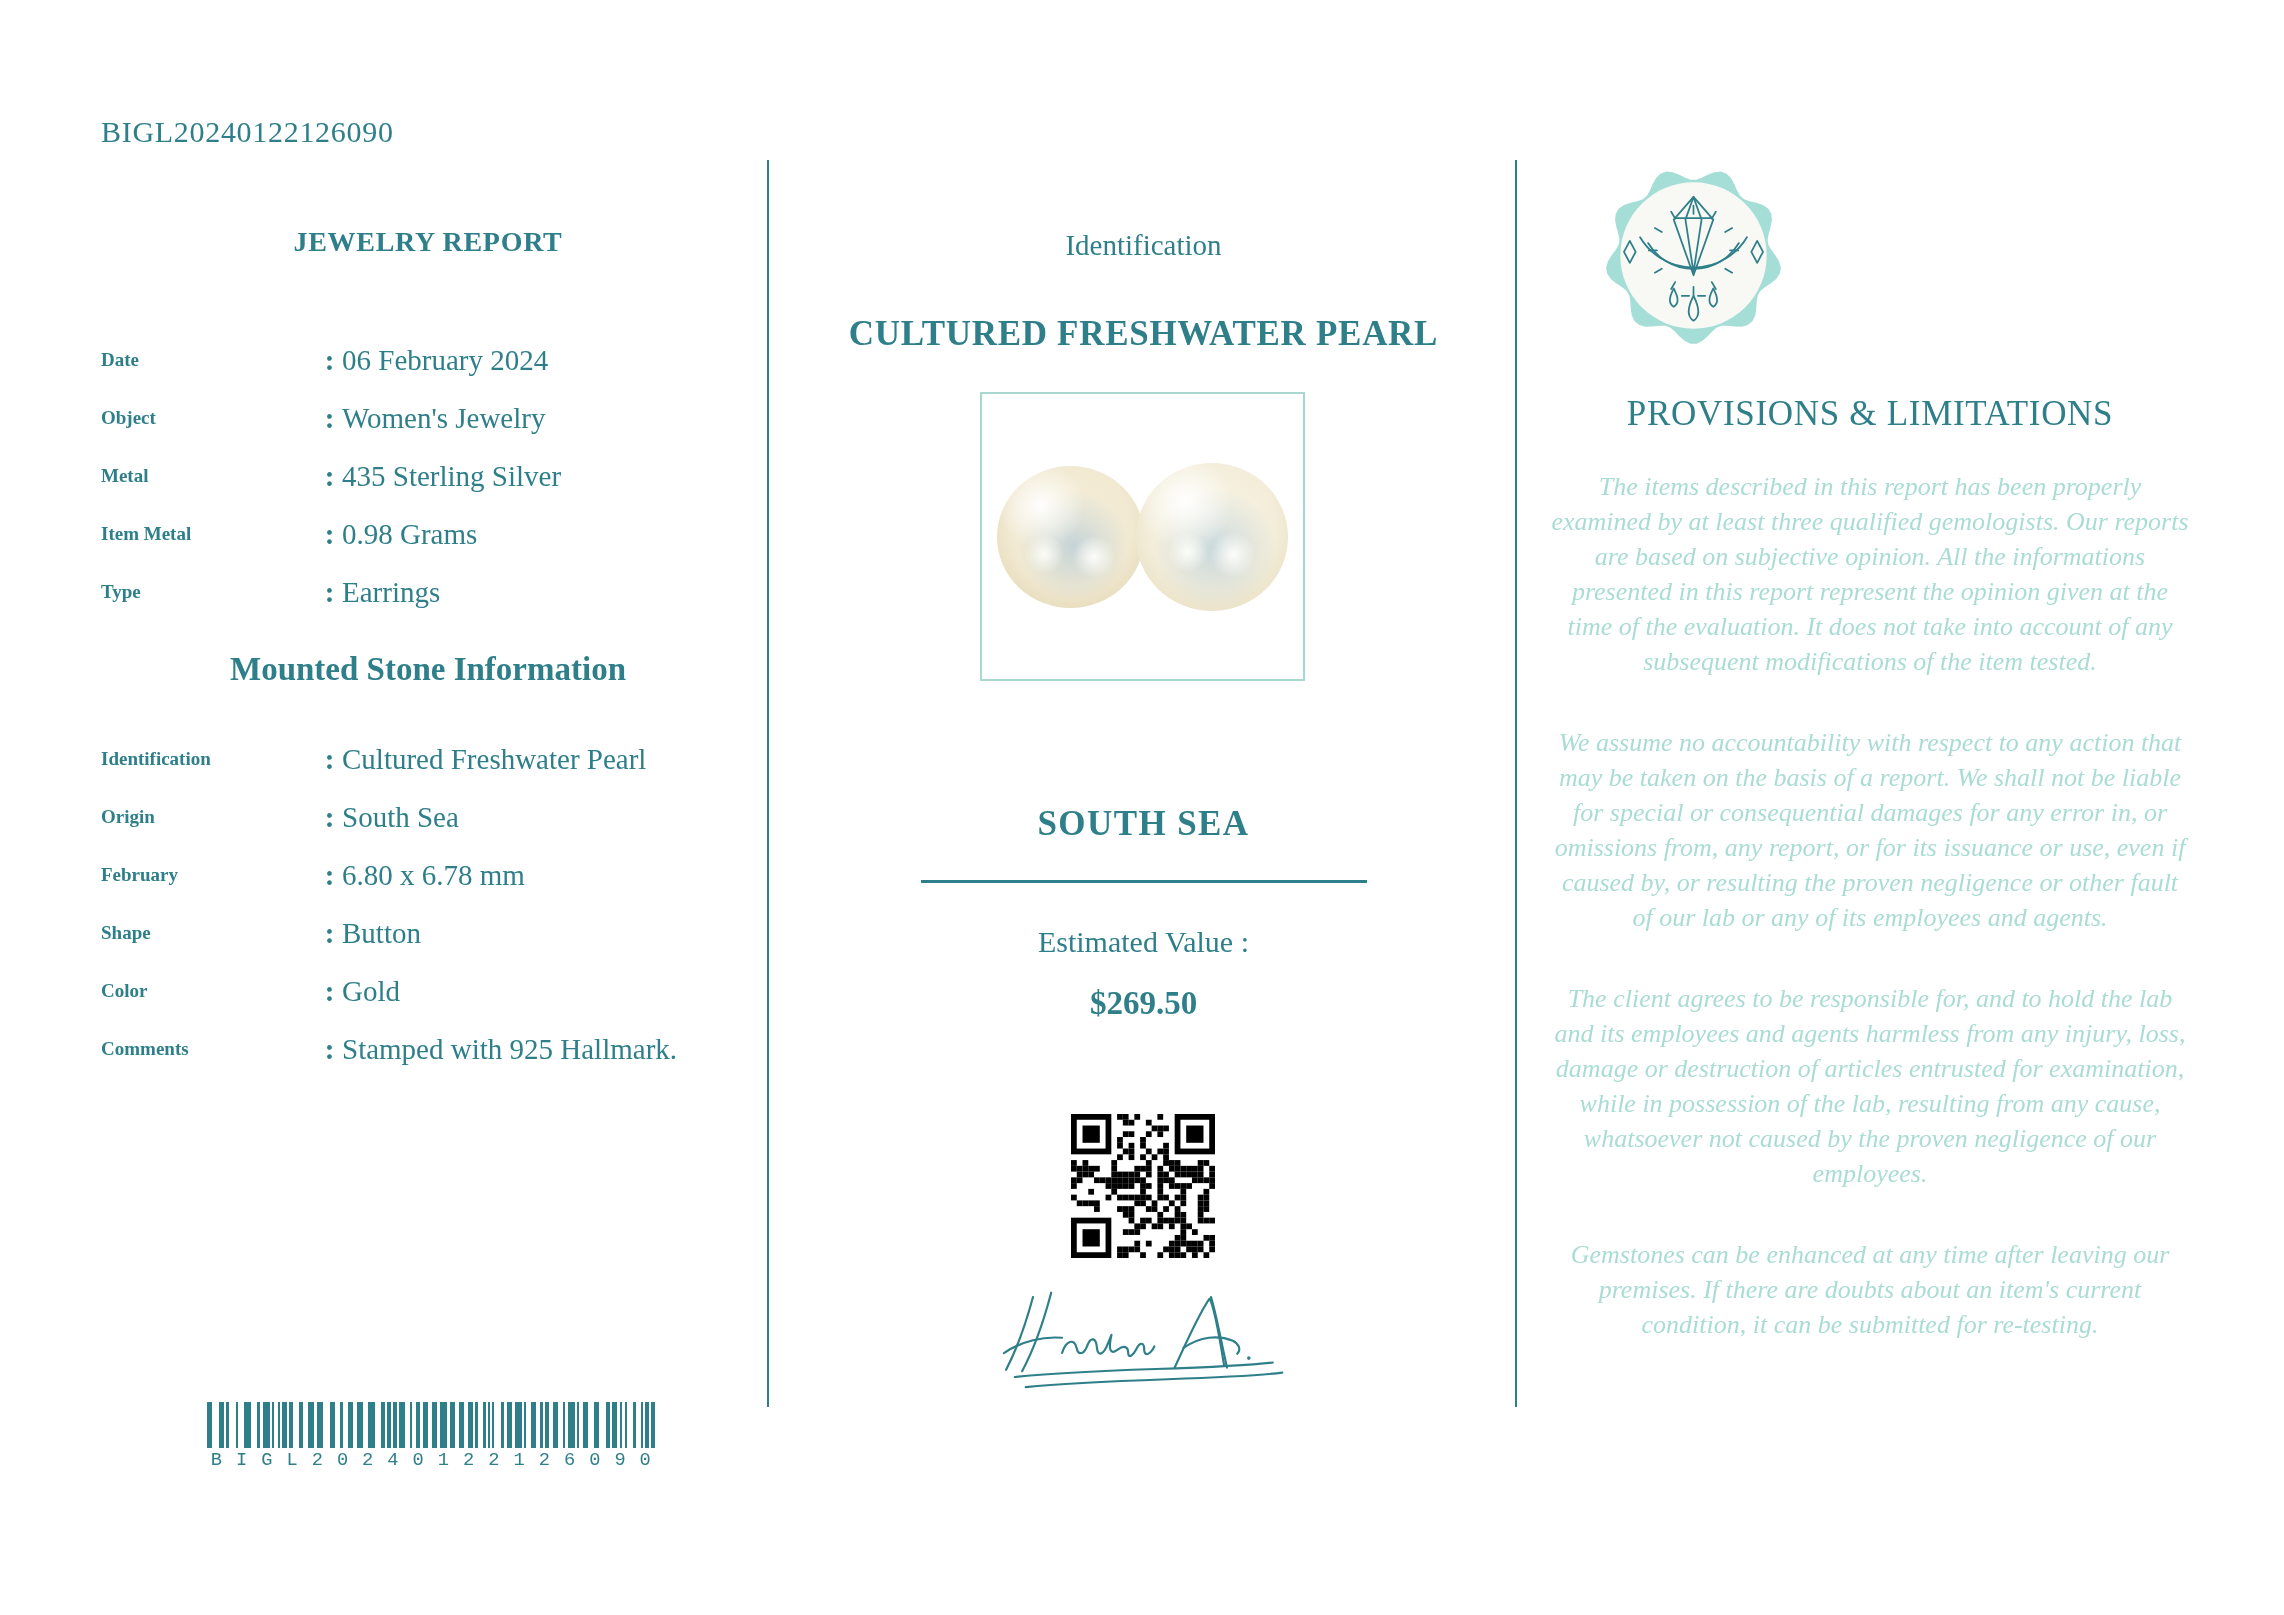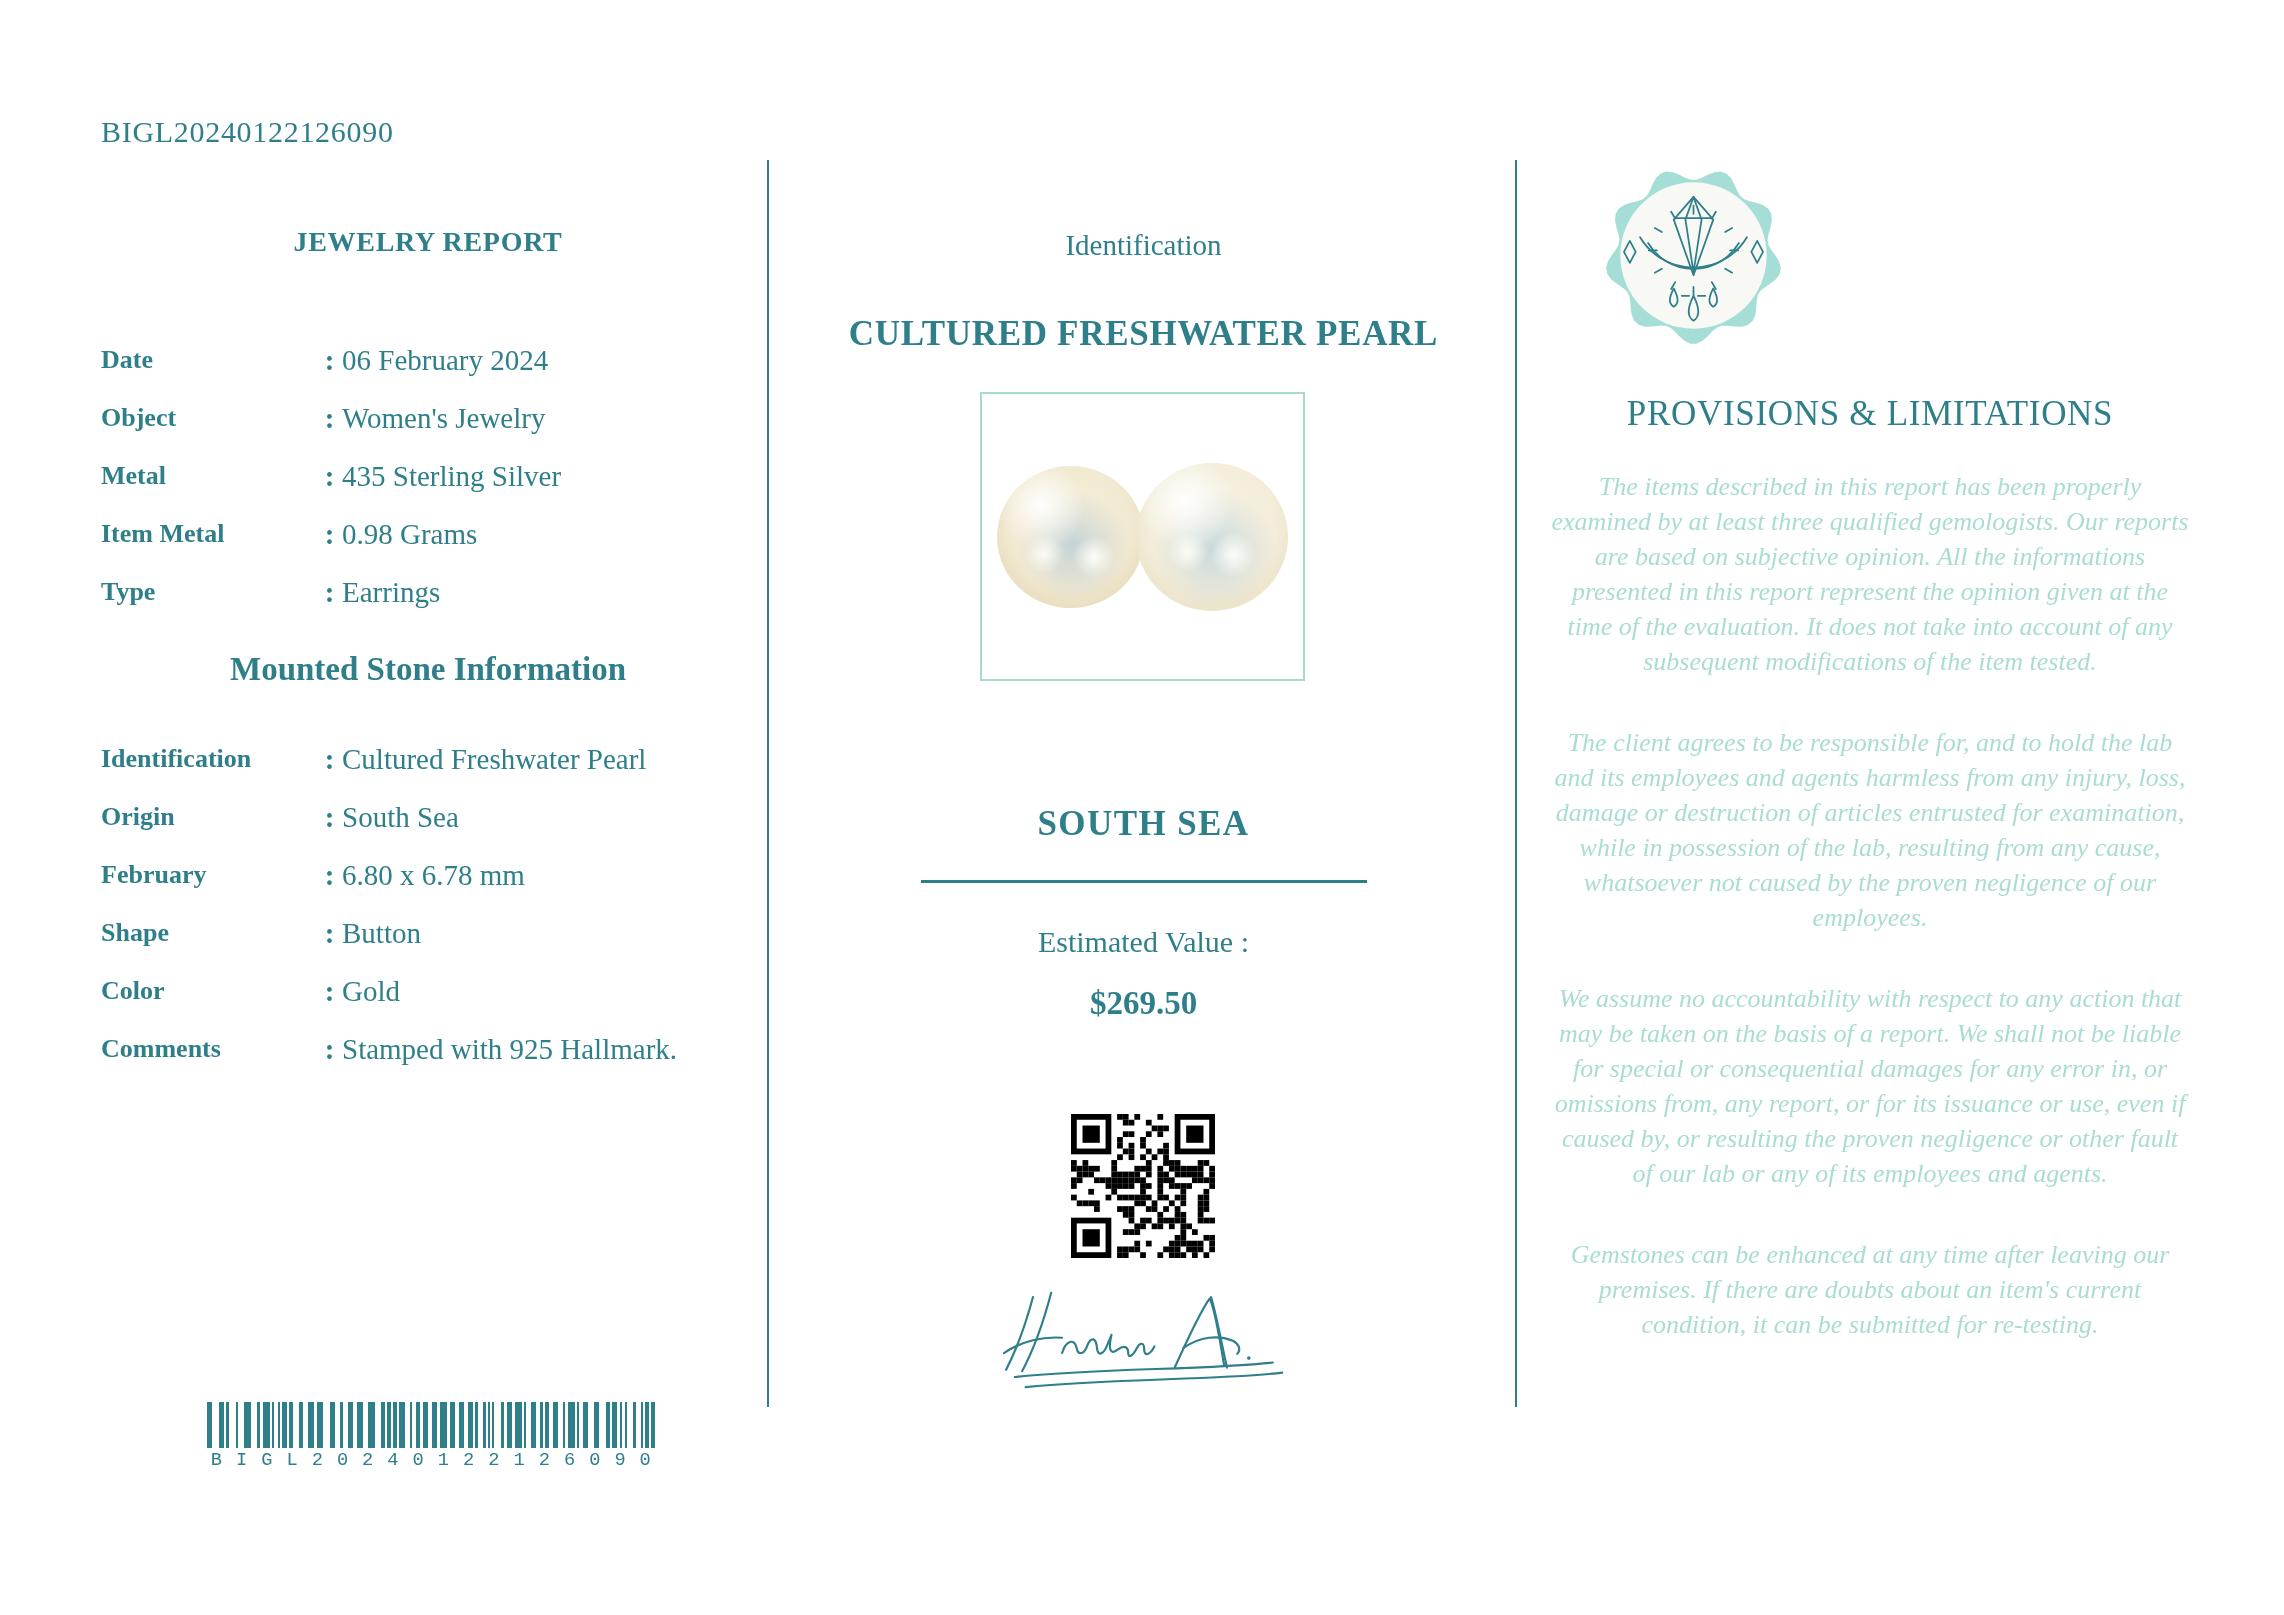--- a/index.html
+++ b/index.html
@@ -18,21 +18,21 @@
   .divider-right{left:1515px;}
 
   
   .report-number{position:absolute;left:101px;top:115px;font-size:30px;letter-spacing:0.7px;}
   .report-title{position:absolute;left:72px;top:226px;width:712px;text-align:center;
     font-size:28px;font-weight:bold;letter-spacing:0.7px;}
   .field-block{position:absolute;left:101px;width:647px;}
   .field-block.block-item{top:331px;}
   .field-block.block-stone{top:730px;}
   .field-row{display:grid;grid-template-columns:216px 25px auto;align-items:center;height:58px;}
-  .field-label{font-size:26px;font-weight:bold;}
+  .field-label{font-size:19px;font-weight:bold;}
   .field-colon{font-size:29px;font-weight:bold;text-align:center;}
   .field-value{font-size:29px;}
   .stone-title{position:absolute;left:72px;top:651px;width:712px;text-align:center;
     font-size:33px;font-weight:bold;}
   .barcode-wrap{position:absolute;left:207px;top:1402px;width:449px;}
   .barcode-bars{display:flex;height:46px;width:449px;overflow:hidden;}
   .barcode-bars b{background:var(--teal);height:100%;flex:0 0 auto;}
   .barcode-bars i{background:transparent;height:100%;flex:0 0 auto;}
   .barcode-text{margin-top:1.4px;text-align:center;font-family:"Liberation Mono","DejaVu Sans Mono",monospace;
     font-size:18.7px;letter-spacing:1.4px;white-space:nowrap;}
@@ -542,19 +542,19 @@
         <path d="M109,180 h10 M131,180 h10"></path>
         <path d="M30,120 L38,105 L46,120 L38,135 Z"></path>
         <path d="M204,120 L212,105 L220,120 L212,135 Z"></path>
       </g>
     </svg>
   </div>
 
   <div class="prov-title">PROVISIONS &amp; LIMITATIONS</div>
   <div class="provisions">
     <p>The items described in this report has been properly examined by at least three qualified gemologists. Our reports are based on subjective opinion. All the informations presented in this report represent the opinion given at the time of the evaluation. It does not take into account of any subsequent modifications of the item tested.</p>
+    <p>We assume no accountability with respect to any action that may be taken on the basis of a report. We shall not be liable for special or consequential damages for any error in, or omissions from, any report, or for its issuance or use, even if caused by, or resulting the proven negligence or other fault of our lab or any of its employees and agents.</p>
     <p>The client agrees to be responsible for, and to hold the lab and its employees and agents harmless from any injury, loss, damage or destruction of articles entrusted for examination, while in possession of the lab, resulting from any cause, whatsoever not caused by the proven negligence of our employees.</p>
-    <p>We assume no accountability with respect to any action that may be taken on the basis of a report. We shall not be liable for special or consequential damages for any error in, or omissions from, any report, or for its issuance or use, even if caused by, or resulting the proven negligence or other fault of our lab or any of its employees and agents.</p>
     <p>Gemstones can be enhanced at any time after leaving our premises. If there are doubts about an item's current condition, it can be submitted for re-testing.</p>
   </div>
 
 </div>
 
 
 </body></html>

